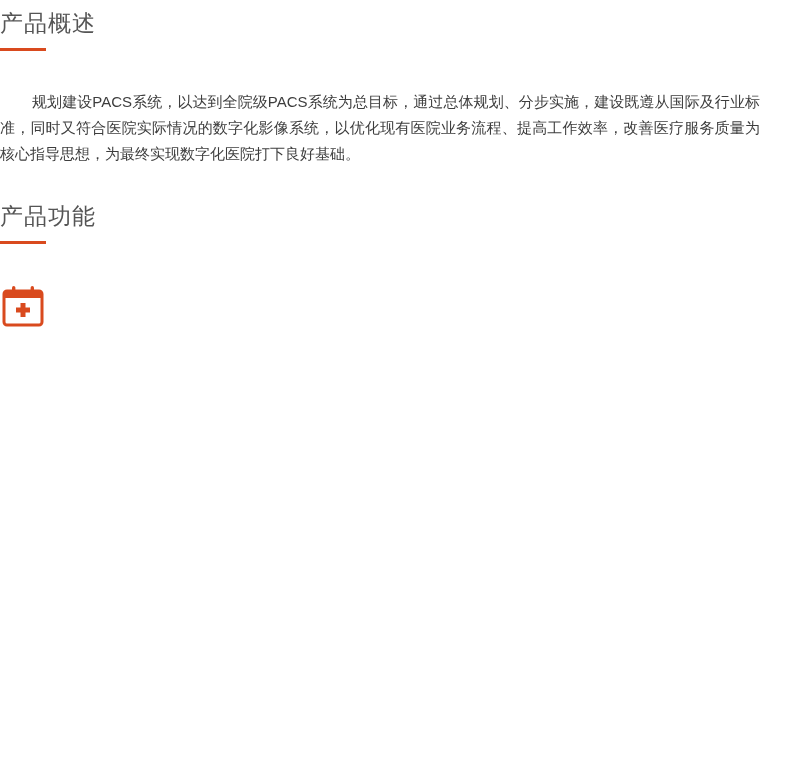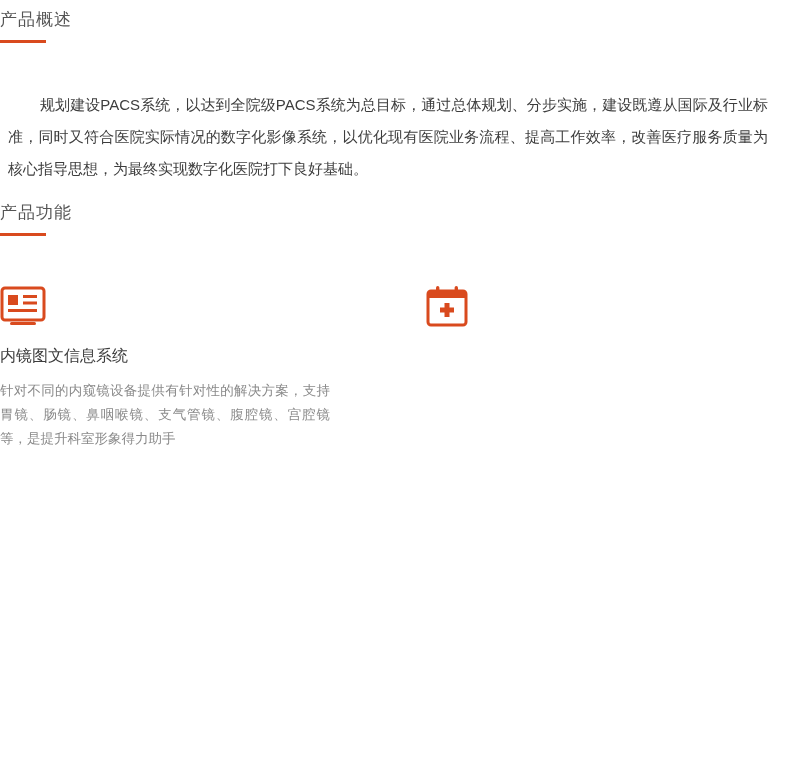--- a/index.html
+++ b/index.html
@@ -17,21 +17,21 @@
   .page {
     position: relative;
     width: 801px;
     height: 760px;
     box-sizing: border-box;
     padding: 0 0 0 0;
   }
 
   
   .section-heading {
-    font-size: 17px;
+    font-size: 23px;
     color: #555555;
     font-weight: normal;
     letter-spacing: 1px;
     margin: 0;
     padding: 0 0 10px 0;
     line-height: 1.2;
   }
   .heading-rule {
     width: 46px;
     height: 3px;
@@ -47,25 +47,25 @@
   .section-features {
     position: absolute;
     left: 0;
     top: 203px;
     width: 796px;
   }
 
   
   .overview-body {
     position: absolute;
-    left: 8px;
+    left: 0;
     top: 74px;
     width: 760px;
     font-size: 15px;
-    line-height: 32px;
+    line-height: 26px;
     color: #3d3d3d;
     text-indent: 32px;
     text-align: justify;
   }
 
   
   .features-grid {
     position: absolute;
     left: 0;
     top: 283px;
@@ -117,34 +117,20 @@
 
   <p class="overview-body">规划建设PACS系统，以达到全院级PACS系统为总目标，通过总体规划、分步实施，建设既遵从国际及行业标准，同时又符合医院实际情况的数字化影像系统，以优化现有医院业务流程、提高工作效率，改善医疗服务质量为核心指导思想，为最终实现数字化医院打下良好基础。</p>
 
   <div class="section-features">
     <h2 class="section-heading">产品功能</h2>
     <div class="heading-rule"></div>
   </div>
 
   <div class="features-grid">
 
-    <div class="feature-card col-left">
-      <span class="feature-icon">
-        <svg class="feature-icon" viewBox="0 0 46 46" xmlns="http://www.w3.org/2000/svg">
-          <rect x="2" y="5" width="42" height="32" rx="3" ry="3" fill="none" stroke="#d94a1e" stroke-width="3"></rect>
-          <rect x="8" y="12" width="10" height="10" fill="#d94a1e"></rect>
-          <rect x="23" y="12" width="14" height="3" fill="#d94a1e"></rect>
-          <rect x="23" y="18.5" width="14" height="3" fill="#d94a1e"></rect>
-          <rect x="8" y="26" width="29" height="3" fill="#d94a1e"></rect>
-          <rect x="10" y="39" width="26" height="3" rx="1.5" fill="#d94a1e"></rect>
-        </svg>
-      </span>
-      <h3 class="feature-title">内镜图文信息系统</h3>
-      <p class="feature-desc">针对不同的内窥镜设备提供有针对性的解决方案，支持胃镜、肠镜、鼻咽喉镜、支气管镜、腹腔镜、宫腔镜等，是提升科室形象得力助手</p>
-    </div>
 
 
 
     <div class="feature-card col-right">
       <span class="feature-icon">
         <svg class="feature-icon" viewBox="0 0 46 46" xmlns="http://www.w3.org/2000/svg">
           <rect x="4" y="8" width="38" height="34" rx="3" ry="3" fill="none" stroke="#d94a1e" stroke-width="3"></rect>
           <rect x="4" y="8" width="38" height="7" fill="#d94a1e"></rect>
           <rect x="12" y="3" width="3.4" height="9" rx="1.7" fill="#d94a1e"></rect>
           <rect x="30.6" y="3" width="3.4" height="9" rx="1.7" fill="#d94a1e"></rect>

